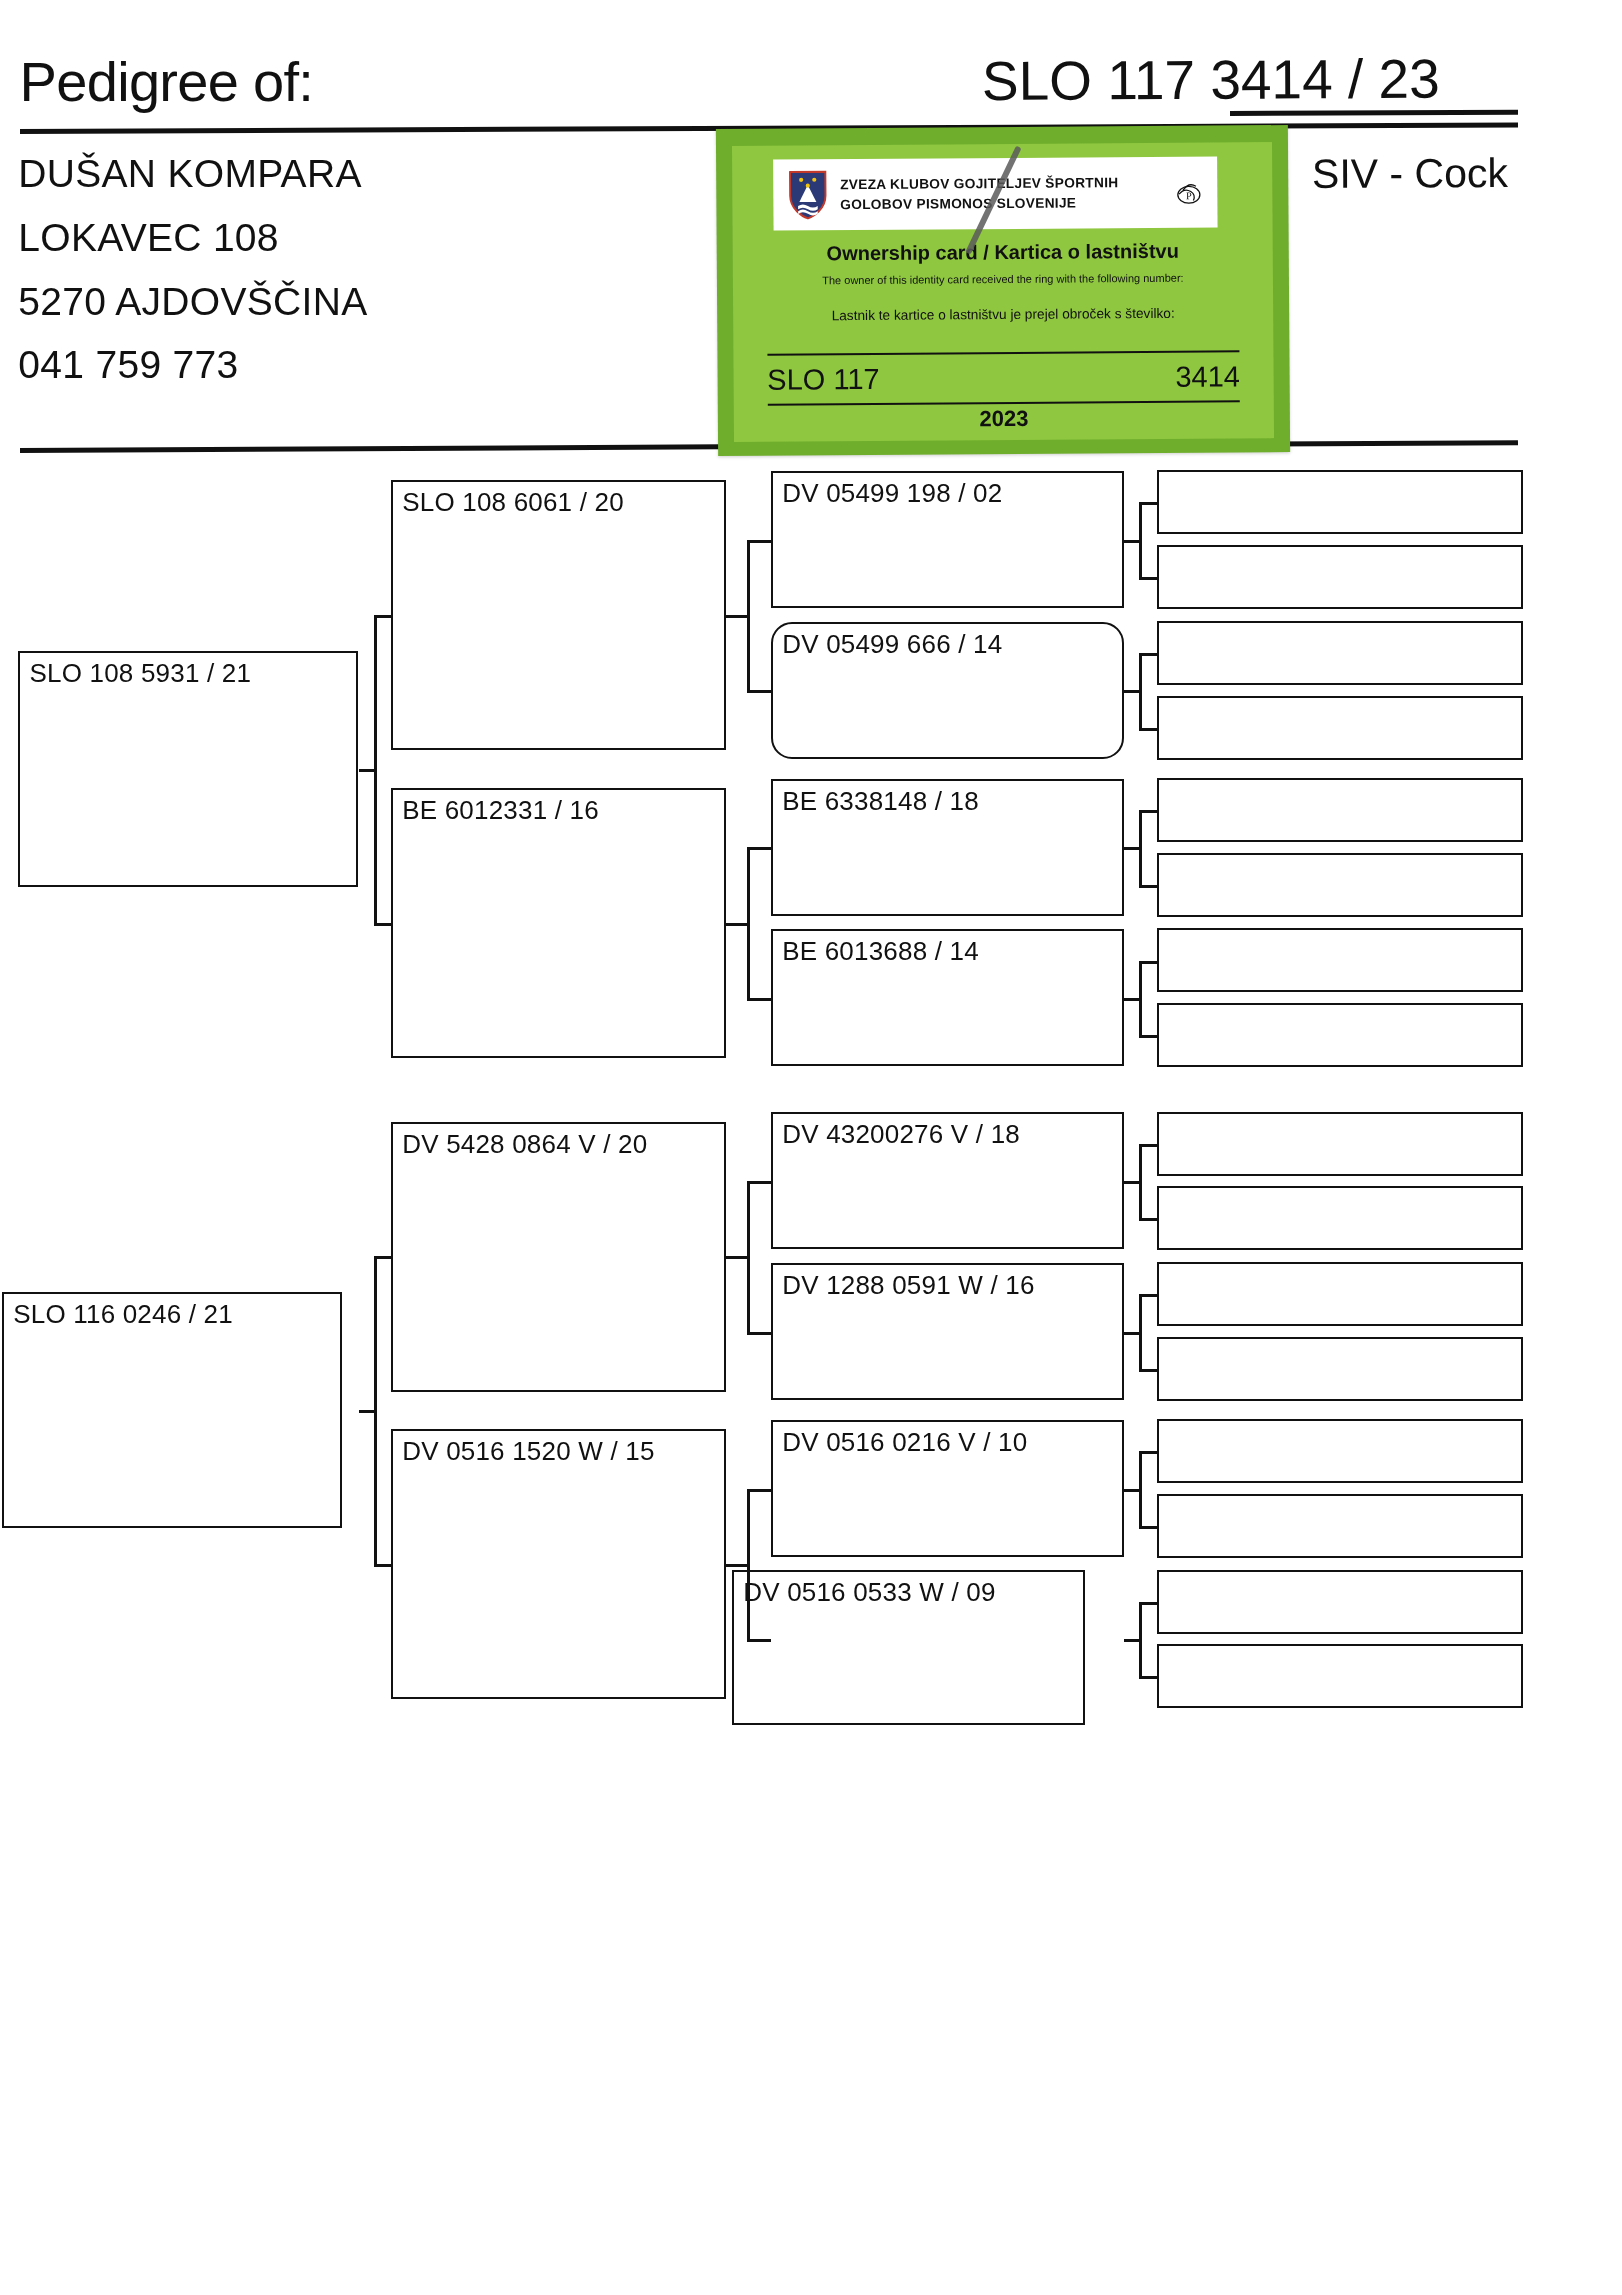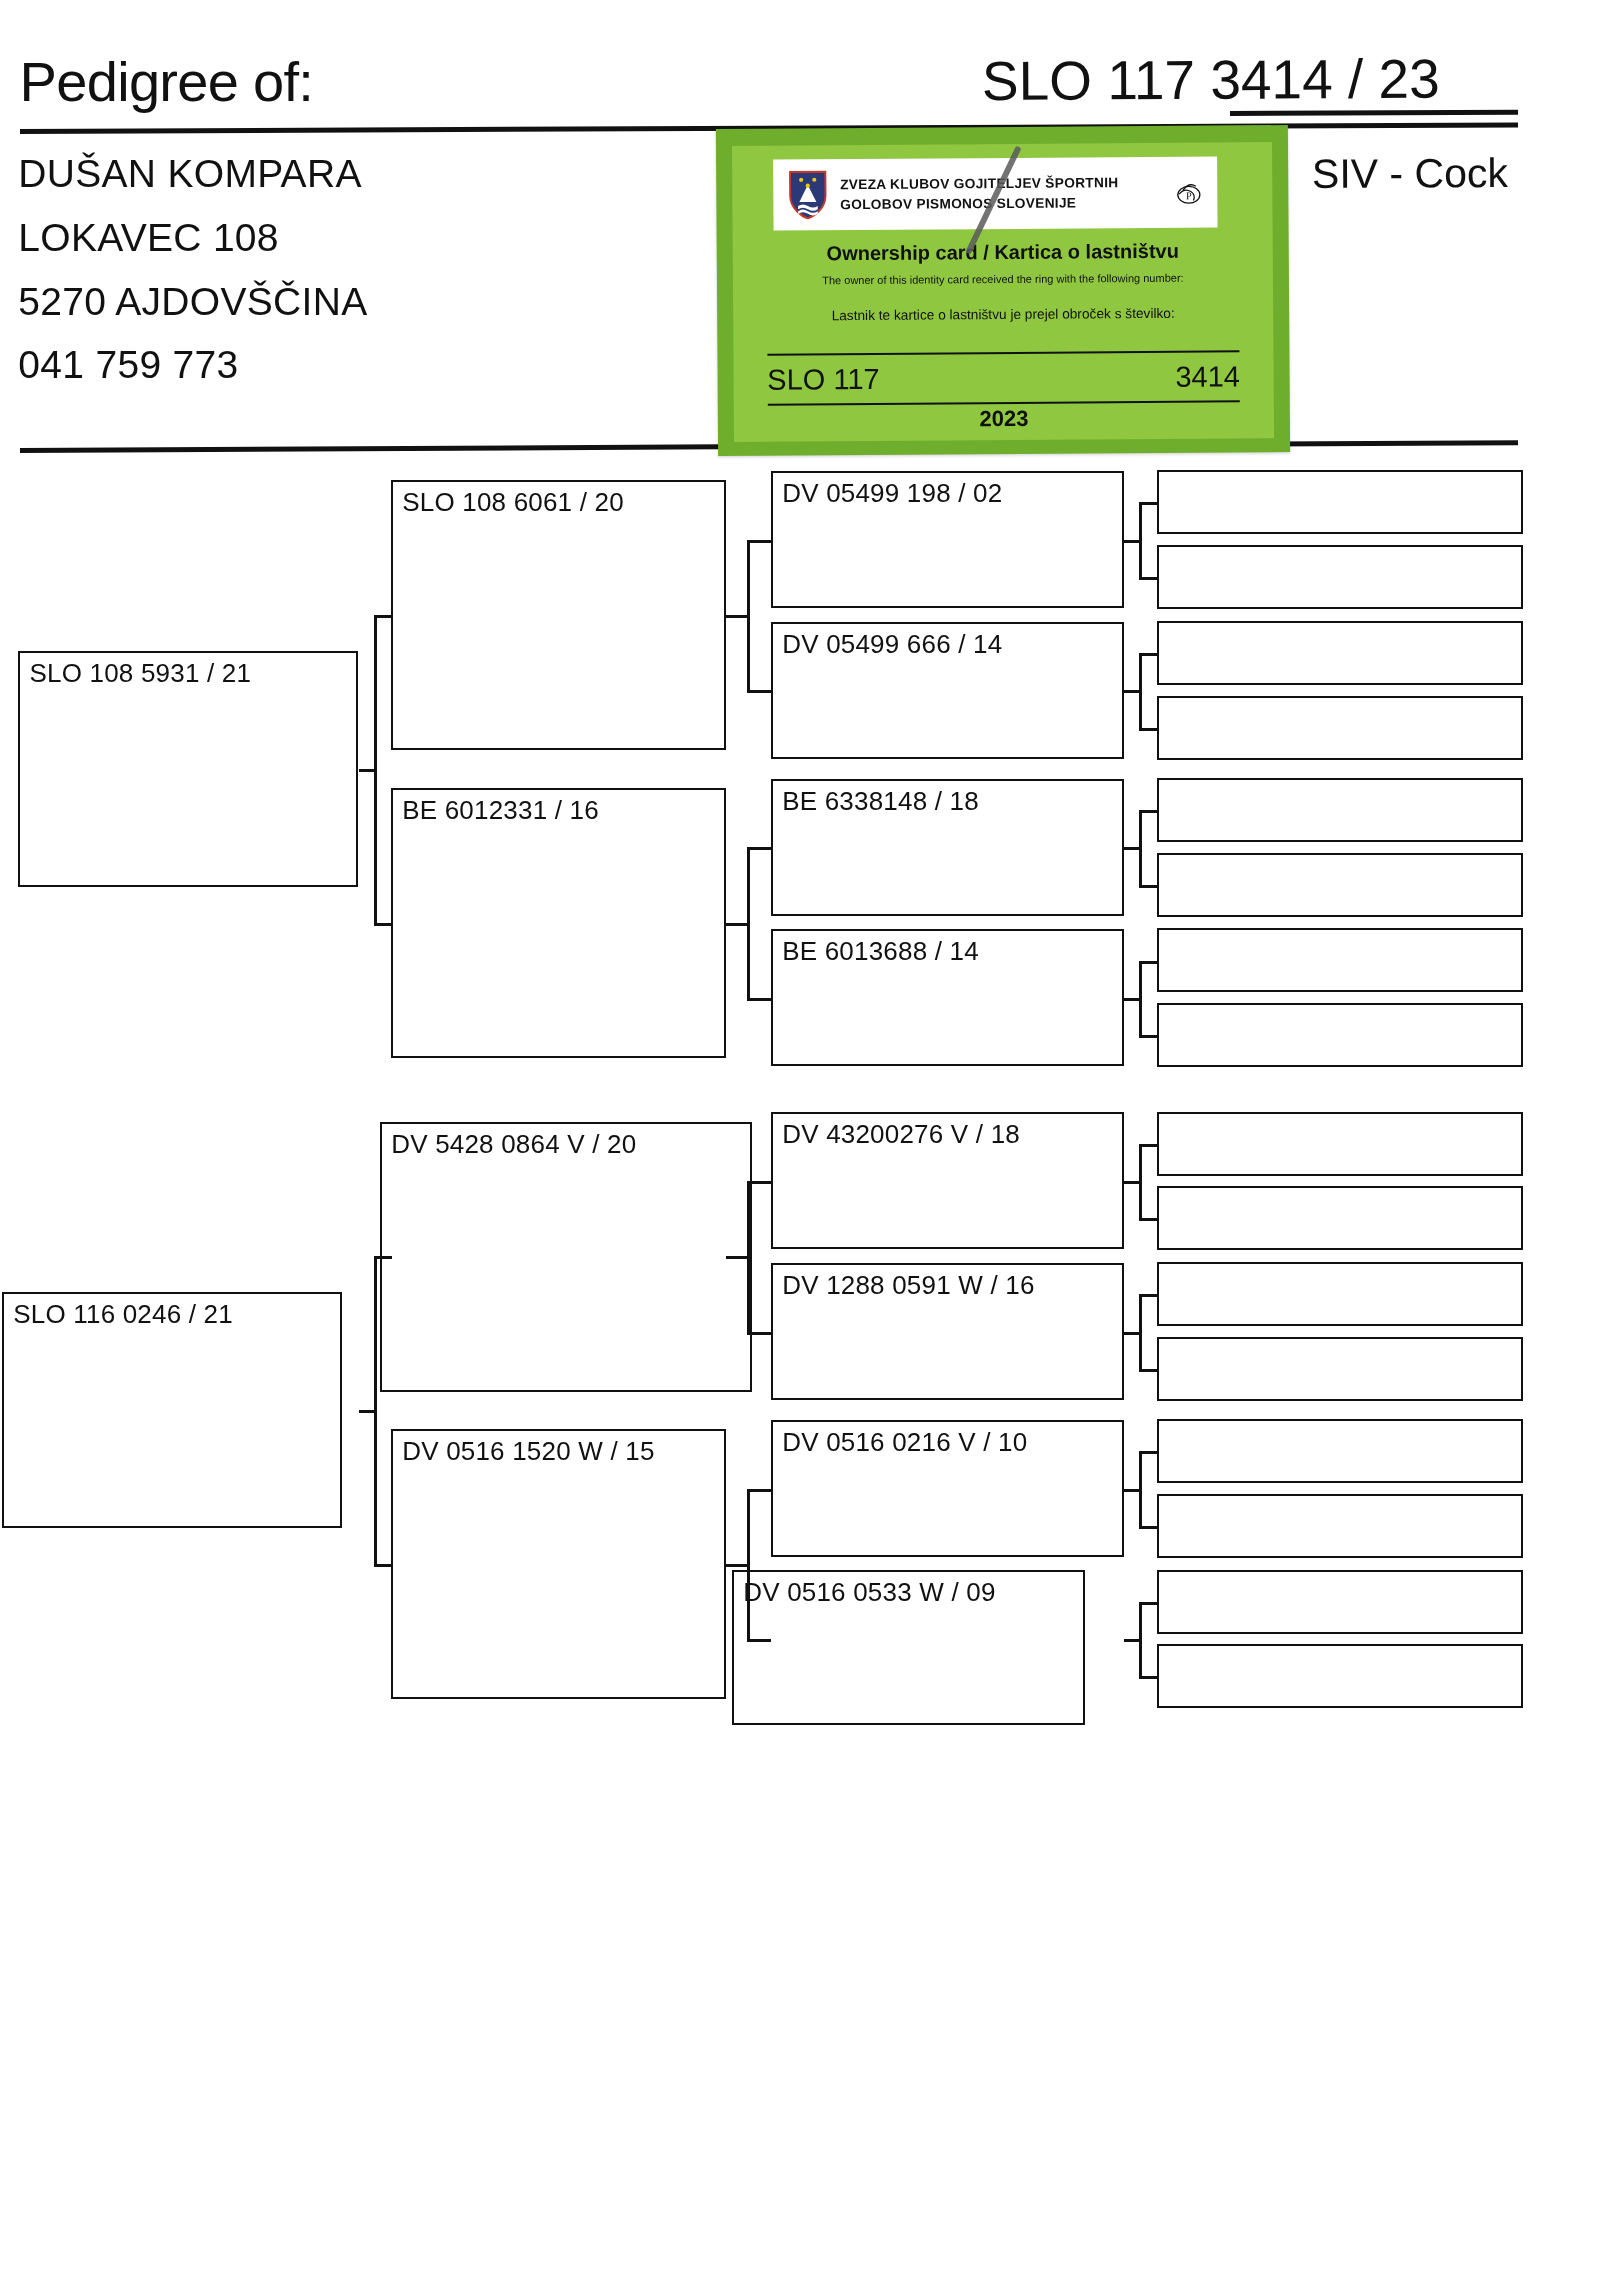--- a/index.html
+++ b/index.html
@@ -138,30 +138,30 @@
     </div>
     <div class="node" style="left: 2px; width: 340px; height: 236px; top: 834px;">
       <div class="node-label">SLO 116 0246 / 21</div>
     </div>
     <div class="node" style="left: 391px; width: 335px; height: 270px; top: 22px;">
       <div class="node-label">SLO 108 6061 / 20</div>
     </div>
     <div class="node" style="left: 391px; width: 335px; height: 270px; top: 330px;">
       <div class="node-label">BE 6012331 / 16</div>
     </div>
-    <div class="node" style="left: 380px; width: 372px; height: 270px; top: 664px;">
+    <div class="node" style="left: 391px; width: 335px; height: 270px; top: 664px;">
       <div class="node-label">DV 5428 0864 V / 20</div>
     </div>
     <div class="node" style="left: 391px; width: 335px; height: 270px; top: 971px;">
       <div class="node-label">DV 0516 1520 W / 15</div>
     </div>
     <div class="node" style="left: 771px; width: 353px; height: 137px; top: 13px;">
       <div class="node-label">DV 05499 198 / 02</div>
     </div>
-    <div class="node" style="left: 771px; width: 353px; height: 137px; top: 164px;">
+    <div class="node" style="left: 771px; width: 353px; height: 137px; top: 164px; border-radius: 21px;">
       <div class="node-label">DV 05499 666 / 14</div>
     </div>
     <div class="node" style="left: 771px; width: 353px; height: 137px; top: 321px;">
       <div class="node-label">BE 6338148 / 18</div>
     </div>
     <div class="node" style="left: 771px; width: 353px; height: 137px; top: 471px;">
       <div class="node-label">BE 6013688 / 14</div>
     </div>
     <div class="node" style="left: 771px; width: 353px; height: 137px; top: 654px;">
       <div class="node-label">DV 43200276 V / 18</div>

